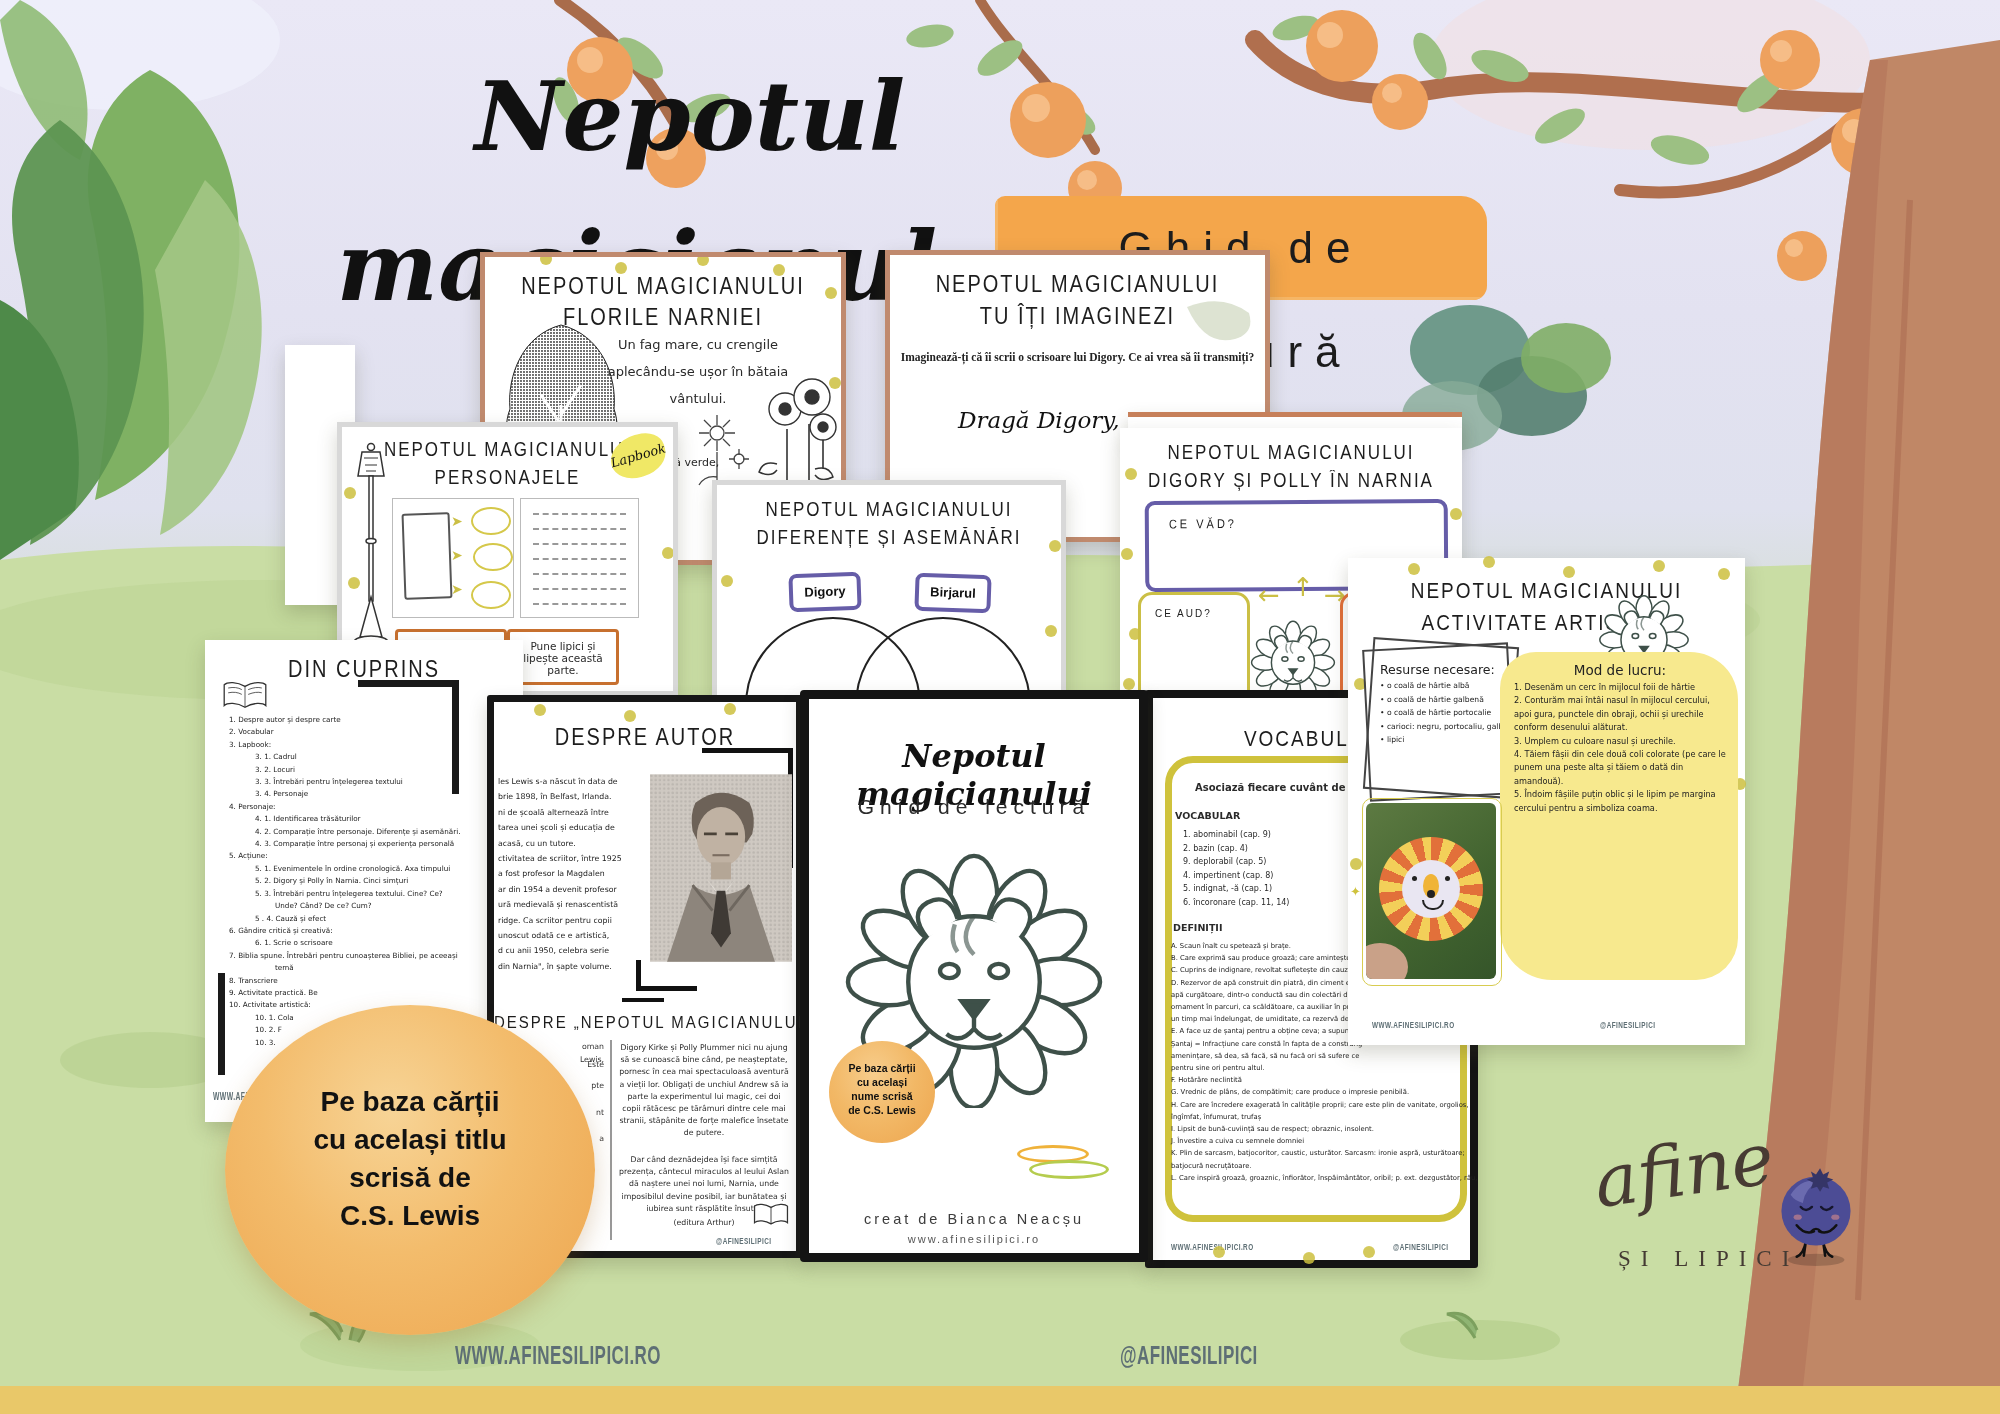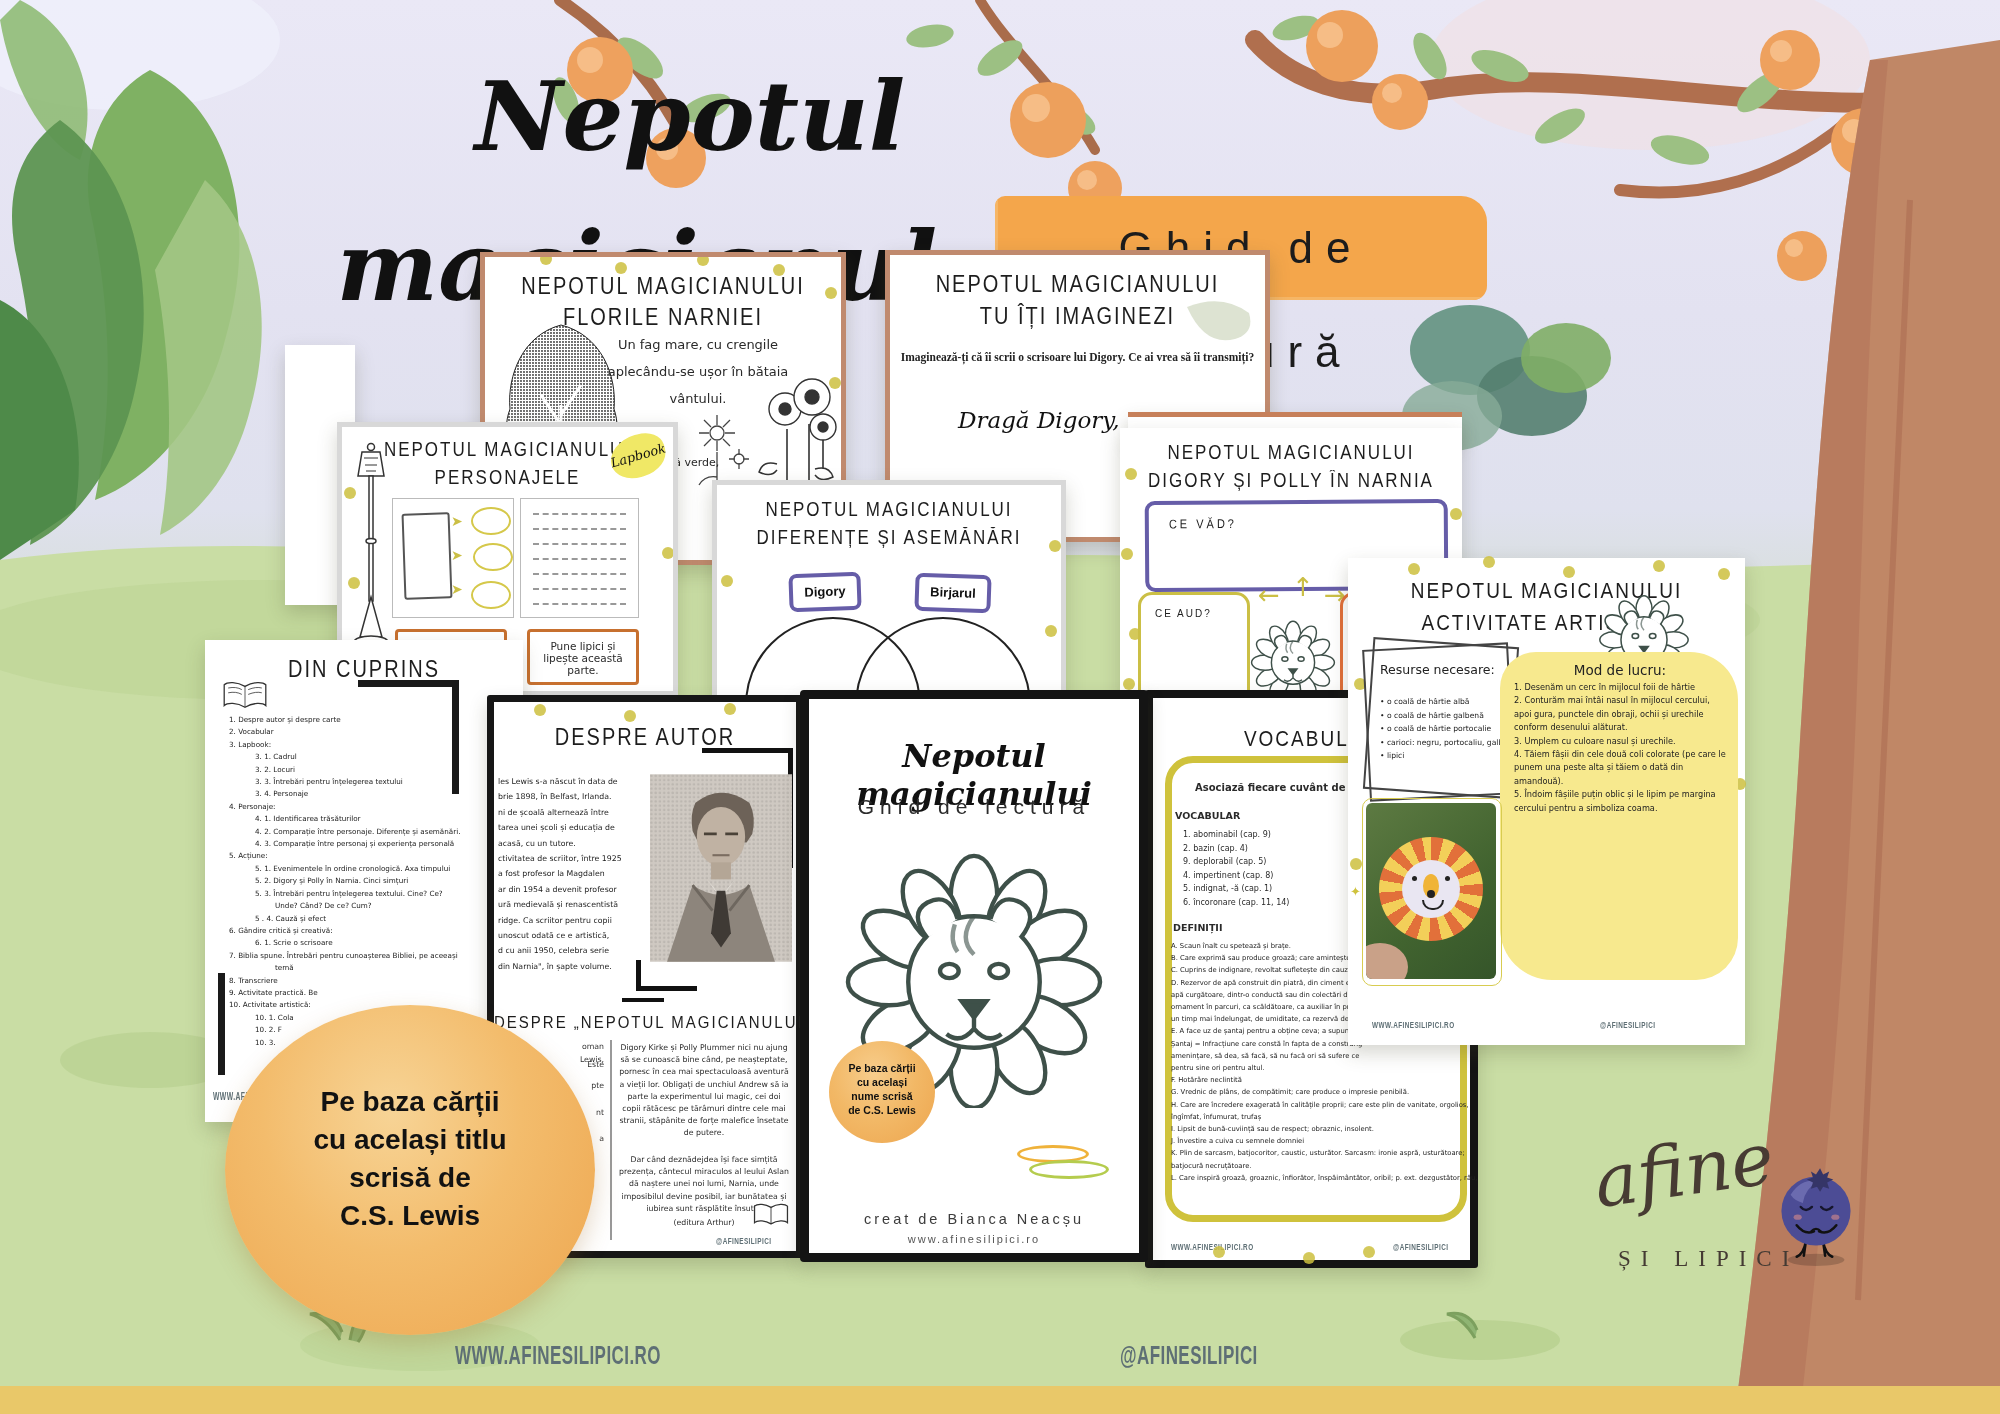--- a/index.html
+++ b/index.html
@@ -224,21 +224,21 @@
   <div class="abs" style="left:178px;top:71px;width:117px;height:118px;border:1.5px solid #bbb">
     <div style="margin:14px 12px 0;border-top:2px dashed #999"></div>
     <div style="margin:13px 12px 0;border-top:2px dashed #999"></div>
     <div style="margin:13px 12px 0;border-top:2px dashed #999"></div>
     <div style="margin:13px 12px 0;border-top:2px dashed #999"></div>
     <div style="margin:13px 12px 0;border-top:2px dashed #999"></div>
     <div style="margin:13px 12px 0;border-top:2px dashed #999"></div>
     <div style="margin:13px 12px 0;border-top:2px dashed #999"></div>
   </div>
   <div class="abs hand ctr" style="left:53px;top:202px;width:112px;height:56px;border:3px solid #c7702f;border-radius:4px;font-size:10.5px;padding-top:8px;box-sizing:border-box">Pune lipici și lipește</div>
-  <div class="abs hand ctr" style="left:185px;top:202px;width:112px;height:56px;border:3px solid #c7702f;border-radius:4px;font-size:10.5px;padding:8px 4px 12px;box-sizing:border-box">Pune lipici și lipește această parte.</div>
+  <div class="abs hand ctr" style="left:165px;top:202px;width:112px;height:56px;border:3px solid #c7702f;border-radius:4px;font-size:10.5px;padding:8px 4px 12px;box-sizing:border-box">Pune lipici și lipește această parte.</div>
 </div>
 
 <div class="page" style="left:712px;top:480px;width:344px;height:211px;z-index:15;border:5px solid #d8d8d8;overflow:hidden">
   <span class="dot" style="left:332px;top:55px"></span>
     <span class="dot" style="left:328px;top:140px"></span>
   <span class="dot" style="left:4px;top:90px"></span>
   <div class="abs wt" style="left:0;top:14px;width:100%;font-size:17px">Nepotul magicianului</div>
   <div class="abs wt" style="left:0;top:42px;width:100%;font-size:17px">diferențe și asemănări</div>
   <div class="abs ctr" style="left:72px;top:88px;width:64px;height:30px;border:4px solid #665da8;border-radius:8px;transform:rotate(-2deg);
               font-family:'Liberation Sans',sans-serif;font-weight:700;font-size:13px;line-height:30px;color:#111">Digory</div>
@@ -454,21 +454,21 @@
     <span class="dot" style="left:386px;top:220px"></span>
   <div class="abs wt" style="left:0;top:20px;width:100%;font-size:19px">Nepotul magicianului</div>
   <div class="abs wt" style="left:0;top:52px;width:100%;font-size:19px">activitate artistică</div>
   <svg class="abs" style="left:248px;top:30px" width="96" height="96" viewBox="0 0 100 100">
       <use href="#lion"></use>
     </svg>
   <div class="abs" style="left:20px;top:84px;width:142px;height:148px;border:2px solid #444;transform:rotate(4deg)"></div>
   <div class="abs" style="left:18px;top:88px;width:142px;height:148px;border:2px solid #444;transform:rotate(-3deg)"></div>
   <div class="abs hand" style="left:32px;top:104px;width:124px">
     <div style="font-size:12.5px;color:#222">Resurse necesare:</div>
-    <div style="font-size:7.6px;line-height:13.5px;margin-top:18px;color:#222">
+    <div style="font-size:7.6px;line-height:13.5px;margin-top:2px;color:#222">
       <div class="line">• <span>o coală de hârtie albă</span></div>
       <div class="line">• <span>o coală de hârtie galbenă</span></div>
       <div class="line">• <span>o coală de hârtie portocalie</span></div>
       <div class="line">• <span>carioci: negru, portocaliu, galben</span></div>
       <div class="line">• <span>lipici</span></div>
     </div>
   </div>
   <div class="abs" style="left:152px;top:94px;width:238px;height:328px;background:#f7e98e;border-radius:36px 48px 42px 52px"></div>
   <div class="abs hand" style="left:166px;top:104px;width:212px">
     <div class="ctr" style="font-size:13.5px;color:#222">Mod de lucru:</div>

